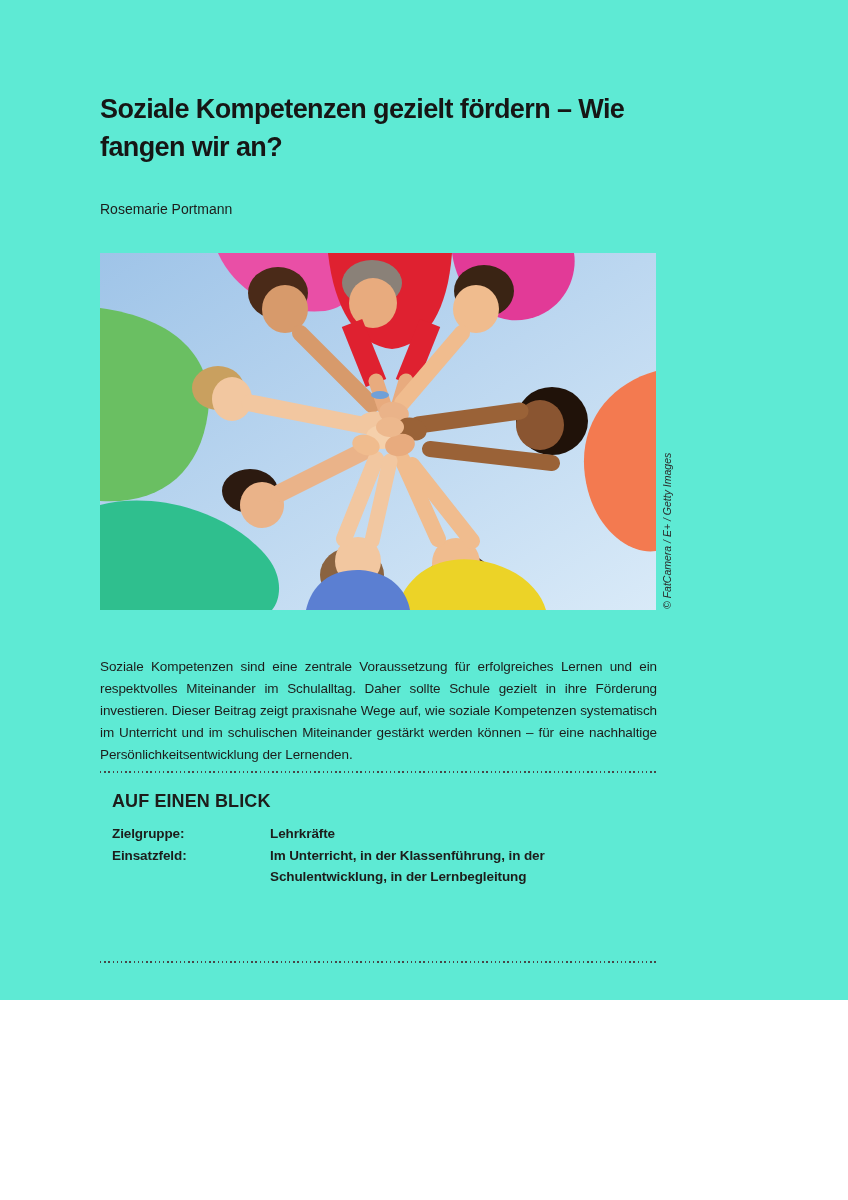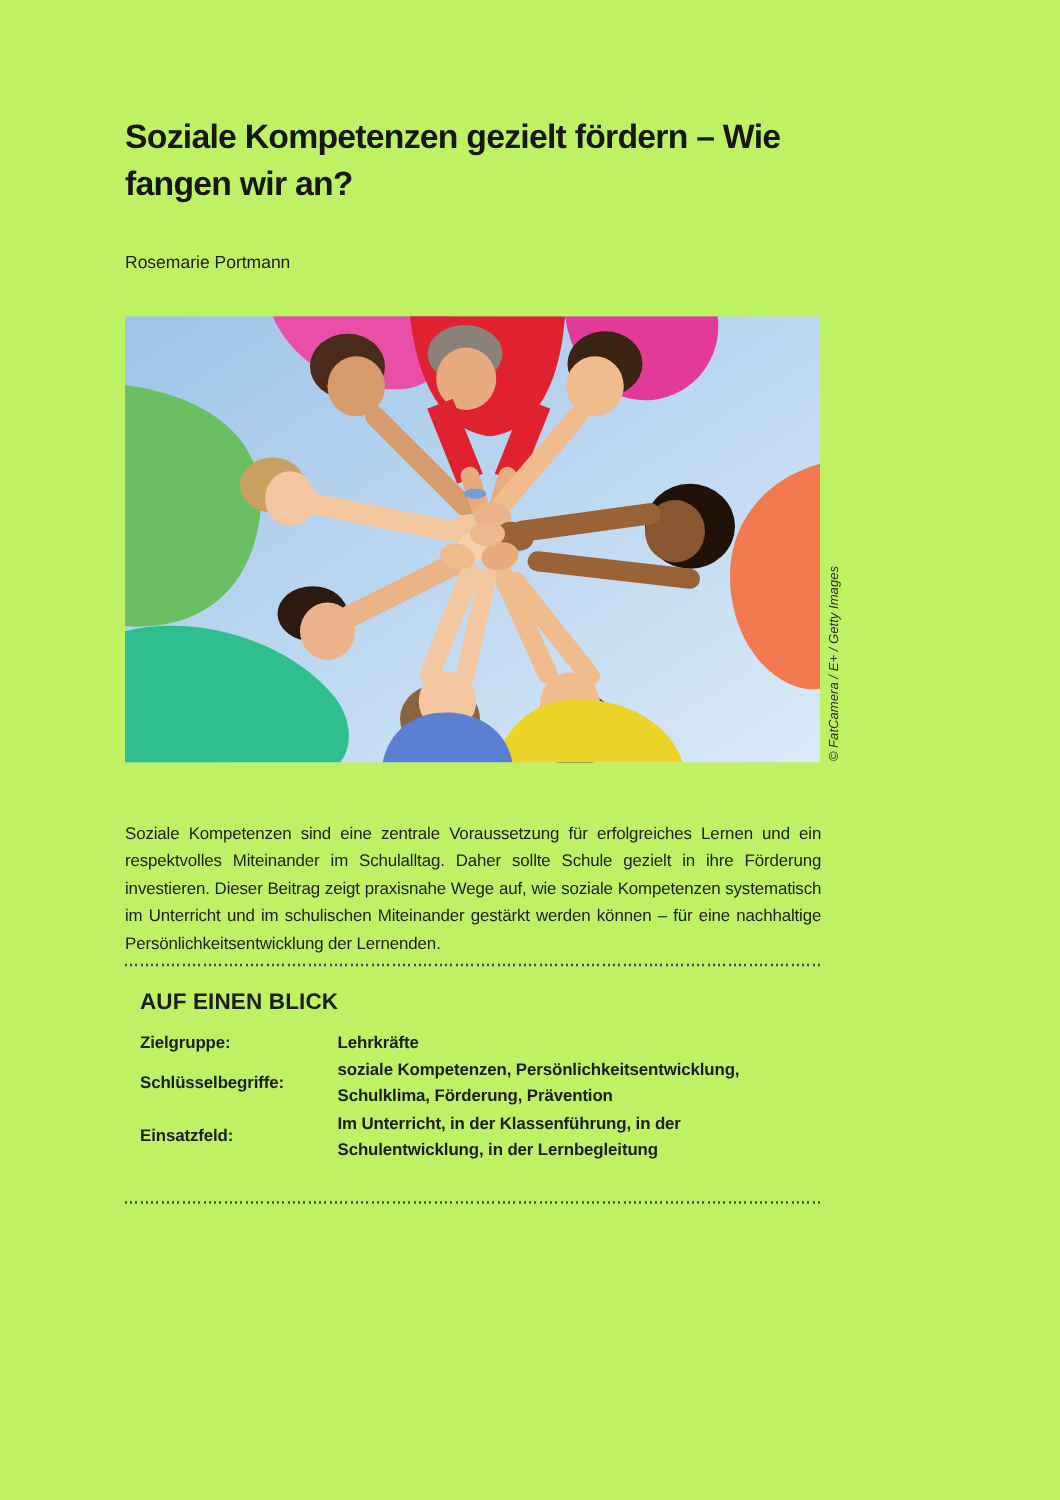--- a/index.html
+++ b/index.html
@@ -1,17 +1,17 @@
 <!DOCTYPE html>
 <html lang="de"><head>
 <meta charset="utf-8">
 <style>
   html,body{margin:0;padding:0;background:#ffffff;}
   body{font-family:"Liberation Sans",sans-serif;color:#1d1d1b;}
-  .page{position:relative;width:848px;height:1200px;background:#bef264;overflow:hidden;}
+  .page{position:relative;width:848px;height:1000px;background:#5eead4;overflow:hidden;}
 
   .title{position:absolute;left:100px;top:90px;width:580px;margin:0;
          font-size:27px;line-height:38px;font-weight:700;letter-spacing:-0.6px;color:#161615;}
   .author{position:absolute;left:100px;top:201px;font-size:14px;color:#1d1d1b;}
 
   .photo{position:absolute;left:100px;top:253px;width:556px;height:357px;}
   .photo svg{display:block;width:556px;height:357px;}
   .credit{position:absolute;left:661px;top:609px;transform:rotate(-90deg);transform-origin:0 0;
           white-space:nowrap;font-style:italic;font-size:10.5px;color:#2a2a2a;}
 
@@ -19,21 +19,21 @@
          font-size:13.5px;line-height:22px;letter-spacing:-0.1px;
          text-align:justify;hyphens:auto;-webkit-hyphens:auto;}
 
   .dotted{position:absolute;left:100px;width:557px;height:2px;
           background-image:repeating-linear-gradient(to right,#474747 0,#474747 1.5px,transparent 1.5px,transparent 4.2px);}
   .rule-top{top:771px;}
   .rule-bottom{top:961px;}
 
   .ov-heading{position:absolute;left:112px;top:791px;font-size:18px;font-weight:700;letter-spacing:0.1px;}
   .ov-rows{position:absolute;left:112px;top:823px;width:545px;font-size:13.5px;line-height:21.5px;letter-spacing:-0.1px;}
-  .ov-row{display:flex;align-items:center;}
+  .ov-row{display:flex;align-items:flex-start;}
   .ov-label{width:158px;flex:0 0 158px;font-weight:700;}
   .ov-value{flex:1;font-weight:bold;}
 
   .footer{position:absolute;left:100px;top:1151px;font-size:13px;color:#1d1d1b;white-space:nowrap;}
   .footer .brand{margin-right:12px;}
   .footer a{color:#3e7abc;text-decoration:underline;cursor:pointer;}
 </style>
 </head>
 <body>
 
@@ -135,24 +135,20 @@
   <div class="dotted rule-top"></div>
 
   <div class="ov-heading">AUF EINEN BLICK</div>
 
   <div class="ov-rows">
     <div class="ov-row">
       <div class="ov-label">Zielgruppe:</div>
       <div class="ov-value">Lehrkräfte</div>
     </div>
     <div class="ov-row">
-      <div class="ov-label">Schlüsselbegriffe:</div>
-      <div class="ov-value">soziale Kompetenzen, Persönlichkeitsentwicklung, Schulklima, Förderung, Prävention</div>
-    </div>
-    <div class="ov-row">
       <div class="ov-label">Einsatzfeld:</div>
       <div class="ov-value">Im Unterricht, in der Klassenführung, in der Schulentwicklung, in der Lernbegleitung</div>
     </div>
   </div>
 
   <div class="dotted rule-bottom"></div>
 
 
 </div>
 

